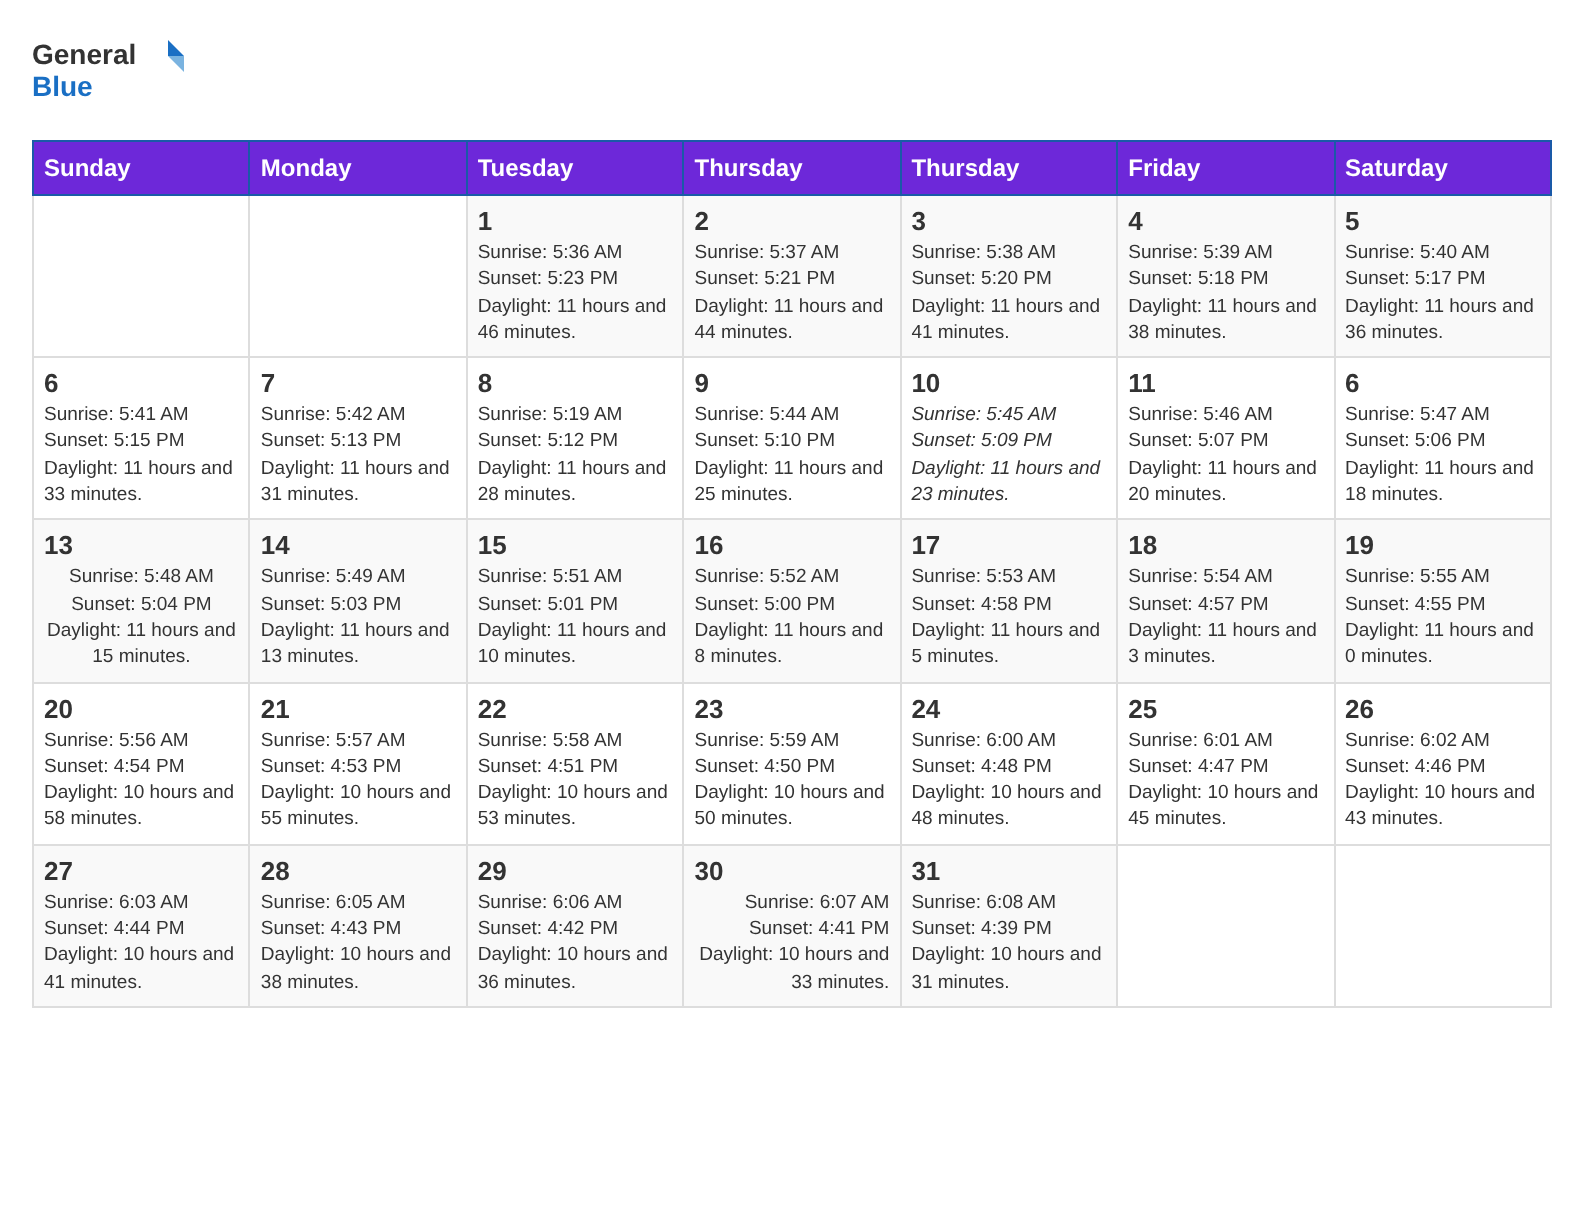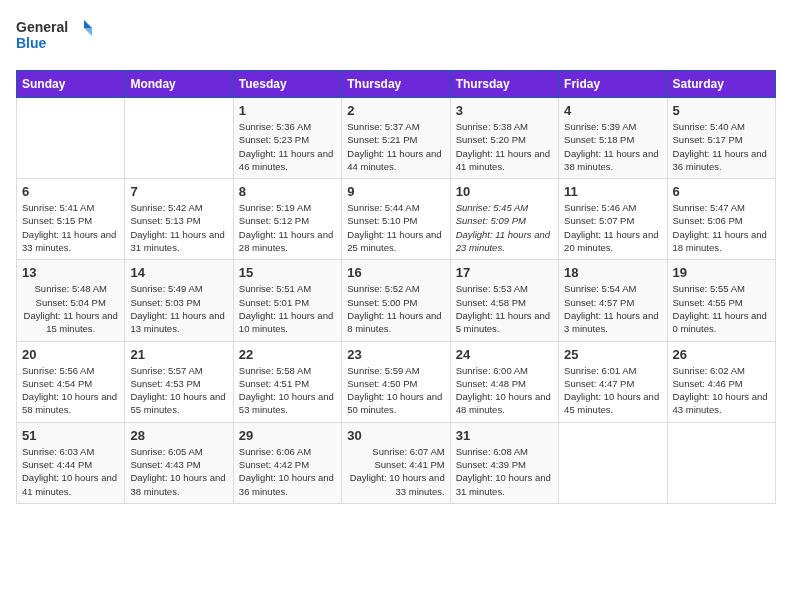--- a/index.html
+++ b/index.html
@@ -271,21 +271,21 @@
         </td>
         <td>
           <span class="day-number">26</span>
           <div class="day-info" style="white-space: pre-line;">Sunrise: 6:02 AM
 Sunset: 4:46 PM
 Daylight: 10 hours and 43 minutes.</div>
         </td>
       </tr>
       <tr>
         <td>
-          <span class="day-number">51</span>
+          <span class="day-number">27</span>
           <div class="day-info" style="white-space: pre-line;">Sunrise: 6:03 AM
 Sunset: 4:44 PM
 Daylight: 10 hours and 41 minutes.</div>
         </td>
         <td>
           <span class="day-number">28</span>
           <div class="day-info" style="white-space: pre-line;">Sunrise: 6:05 AM
 Sunset: 4:43 PM
 Daylight: 10 hours and 38 minutes.</div>
         </td>

